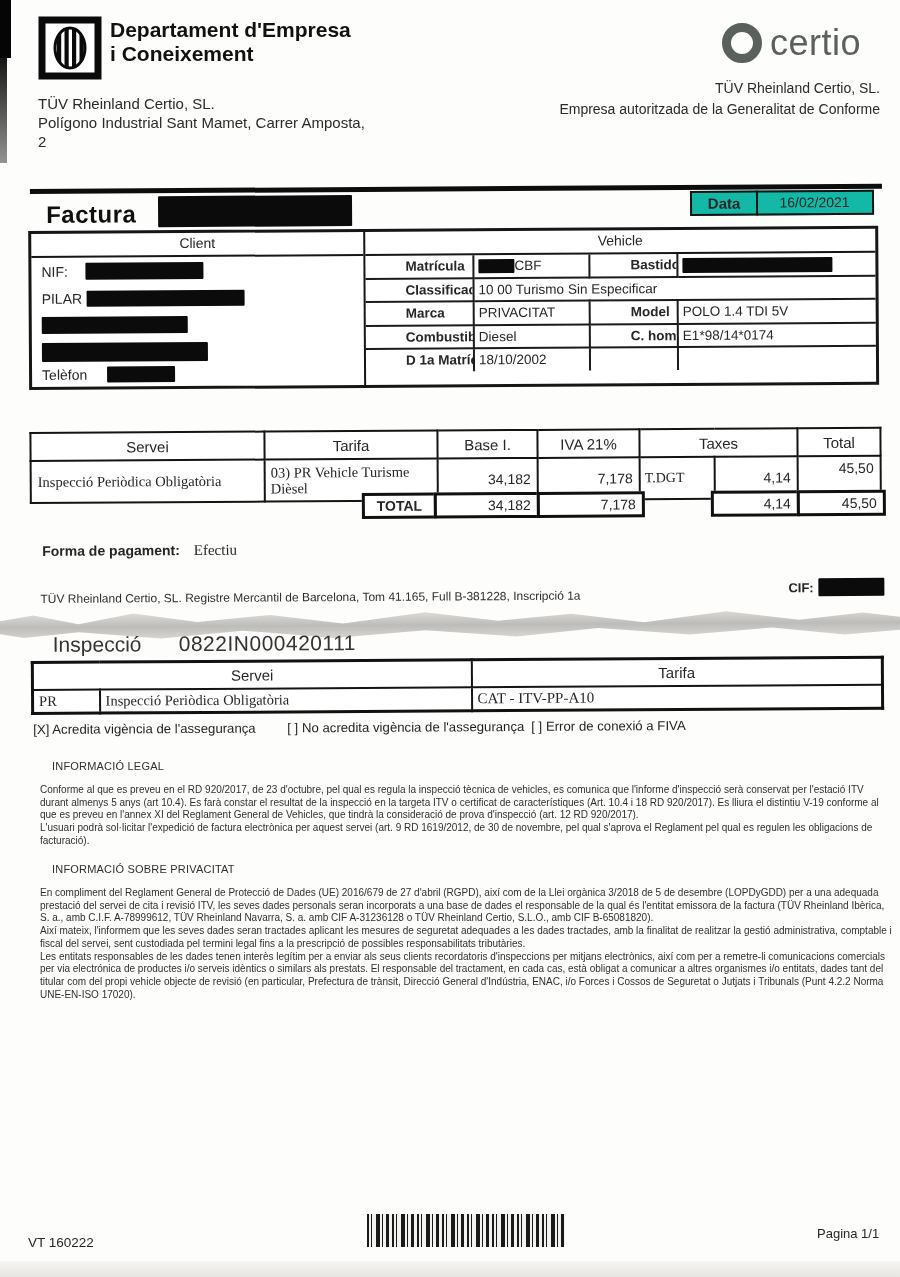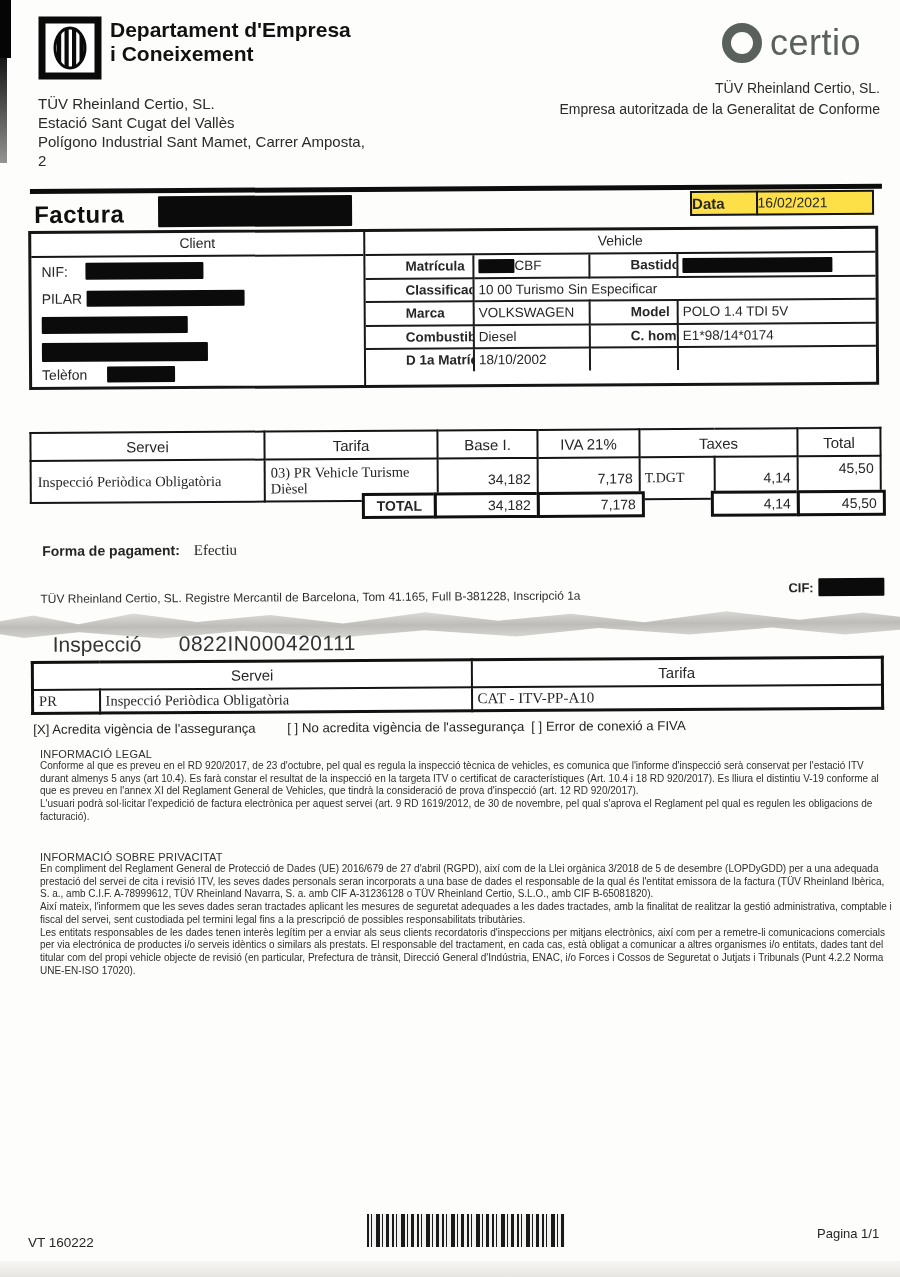--- a/index.html
+++ b/index.html
@@ -30,24 +30,24 @@
   #station-address{left:38px;top:94px;font-size:15px;line-height:19px;color:#2a2a2a;}
   #certio-logo{left:722px;top:22px;display:flex;align-items:center;gap:8px;}
   #certio-ring{width:22px;height:22px;border:9px solid #5a615d;border-radius:50%;}
   #certio-word{font-size:36px;color:#5a615d;letter-spacing:.5px;}
   #hdr-right{right:20px;top:78px;text-align:right;font-size:14px;line-height:21px;color:#2a2a2a;}
 
   
   #tilt{position:absolute;inset:0;transform:rotate(-.35deg);transform-origin:30px 200px;}
 
   #black-bar{left:30px;top:189px;width:852px;height:5px;background:#0d0d0d;}
-  #factura-title{left:34px;top:201px;font-size:24px;font-weight:bold;color:#0f0f0f;letter-spacing:.5px;}
+  #factura-title{left:46px;top:201px;font-size:24px;font-weight:bold;color:#0f0f0f;letter-spacing:.5px;}
   #redact-invno{left:158px;top:197px;width:194px;height:31px;}
   #data-box{left:690px;top:195px;display:flex;}
-  #data-box .cell{border:2.5px solid #141414;height:21px;line-height:21px;background:#fde047;}
+  #data-box .cell{border:2.5px solid #141414;height:21px;line-height:21px;text-align:center;background:#14b8a6;}
   #data-label{width:64px;font-weight:bold;font-size:15px;}
   #data-value{width:114px;font-size:14px;margin-left:-2.5px;}
 
   
   #main-table{left:28px;top:231px;width:844px;height:153px;border:3px solid #161616;background:#fff;}
   #client-box{position:absolute;left:0;top:0;bottom:0;width:332px;border-right:2px solid #161616;}
   #client-header{height:20px;border-bottom:2px solid #161616;text-align:center;font-size:14px;padding-top:2px;}
   .client-row{position:absolute;left:10px;display:flex;align-items:center;font-size:14px;}
   #vehicle-box{position:absolute;left:334px;top:0;right:0;bottom:0;}
   #vehicle-header{height:20px;border-bottom:2px solid #161616;text-align:center;font-size:14px;padding-top:2px;}
@@ -81,21 +81,21 @@
   #insp-number{left:176px;top:633px;font-size:21px;color:#333;letter-spacing:.5px;}
   #insp-table{left:28px;top:661px;width:850px;border-collapse:collapse;table-layout:fixed;border:3px solid #111;}
   #insp-table th,#insp-table td{border:2.5px solid #141414;overflow:hidden;background:#fff;}
   #insp-table th{font-size:15px;font-weight:normal;height:23px;}
   #insp-table td{height:21px;font-size:14.5px;padding:0 5px;}
   #checkbox-row{left:0;top:722px;width:900px;font-size:13.2px;color:#1e1e1e;}
   .cbx{position:absolute;white-space:nowrap;}
 
   
   .legalblock{width:853px;color:#2f2f2f;}
-  .legalblock h4{margin:0;font-size:11px;font-weight:normal;letter-spacing:.2px;}
+  .legalblock h4{margin:12px;font-size:11px;font-weight:normal;letter-spacing:.2px;}
   .legalblock p{margin:0;font-size:10px;line-height:12.7px;text-align:left;}
   #legal-block{left:40px;top:748px;}
   #privacy-block{left:40px;top:851px;}
 
   
   #vt-code{left:28px;top:1235px;font-size:13.5px;}
   #page-num{left:817px;top:1226px;font-size:13px;}
   #barcode{left:367px;top:1214px;width:198px;height:33px;
     background:repeating-linear-gradient(90deg,
       #1a1a1a 0 2px,#f2f2f0 2px 4px,
@@ -129,21 +129,20 @@
     <ellipse cx="32" cy="32" rx="15" ry="20" fill="none" stroke="#0a0a0a" stroke-width="3"></ellipse>
   </svg>
 
   <div class="abs" id="gencat-text">
     <div class="l2">Departament d'Empresa</div>
     <div class="l2">i Coneixement</div>
   </div>
 
   <div class="abs" id="station-address">
     <div>TÜV Rheinland Certio, SL.</div>
-    <div>Estació Sant Cugat del Vallès</div>
     <div>Polígono Industrial Sant Mamet, Carrer Amposta,</div>
     <div>2</div>
   </div>
 
   <div class="abs" id="certio-logo">
     <div id="certio-ring"></div>
     <div id="certio-word">certio</div>
   </div>
 
   <div class="abs" id="hdr-right">
@@ -204,21 +203,21 @@
             <td>
               <span class="redact" style="display:inline-block;width:150px;height:15px;vertical-align:middle;"></span>
             </td>
           </tr>
           <tr>
             <td class="lab">Classificació</td>
             <td colspan="3">10 00 Turismo Sin Especificar</td>
           </tr>
           <tr>
             <td class="lab">Marca</td>
-            <td class="val">VOLKSWAGEN</td>
+            <td class="val">PRIVACITAT</td>
             <td class="lab">Model</td>
             <td class="val">POLO 1.4 TDI 5V</td>
           </tr>
           <tr>
             <td class="lab">Combustible</td>
             <td class="val">Diesel</td>
             <td class="lab">C. homol.</td>
             <td class="val">E1*98/14*0174</td>
           </tr>
           <tr>

